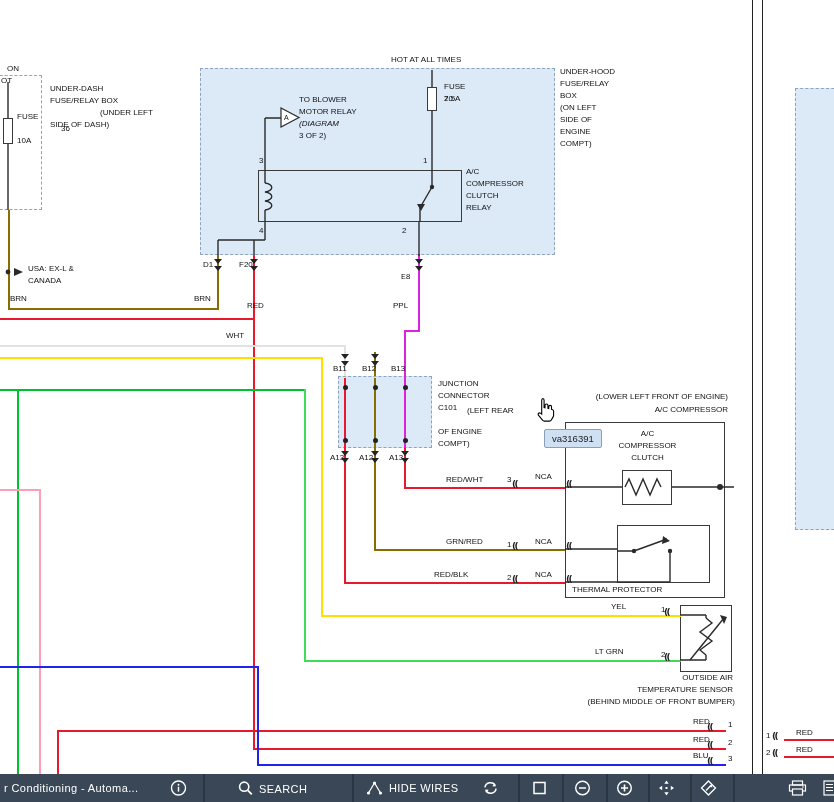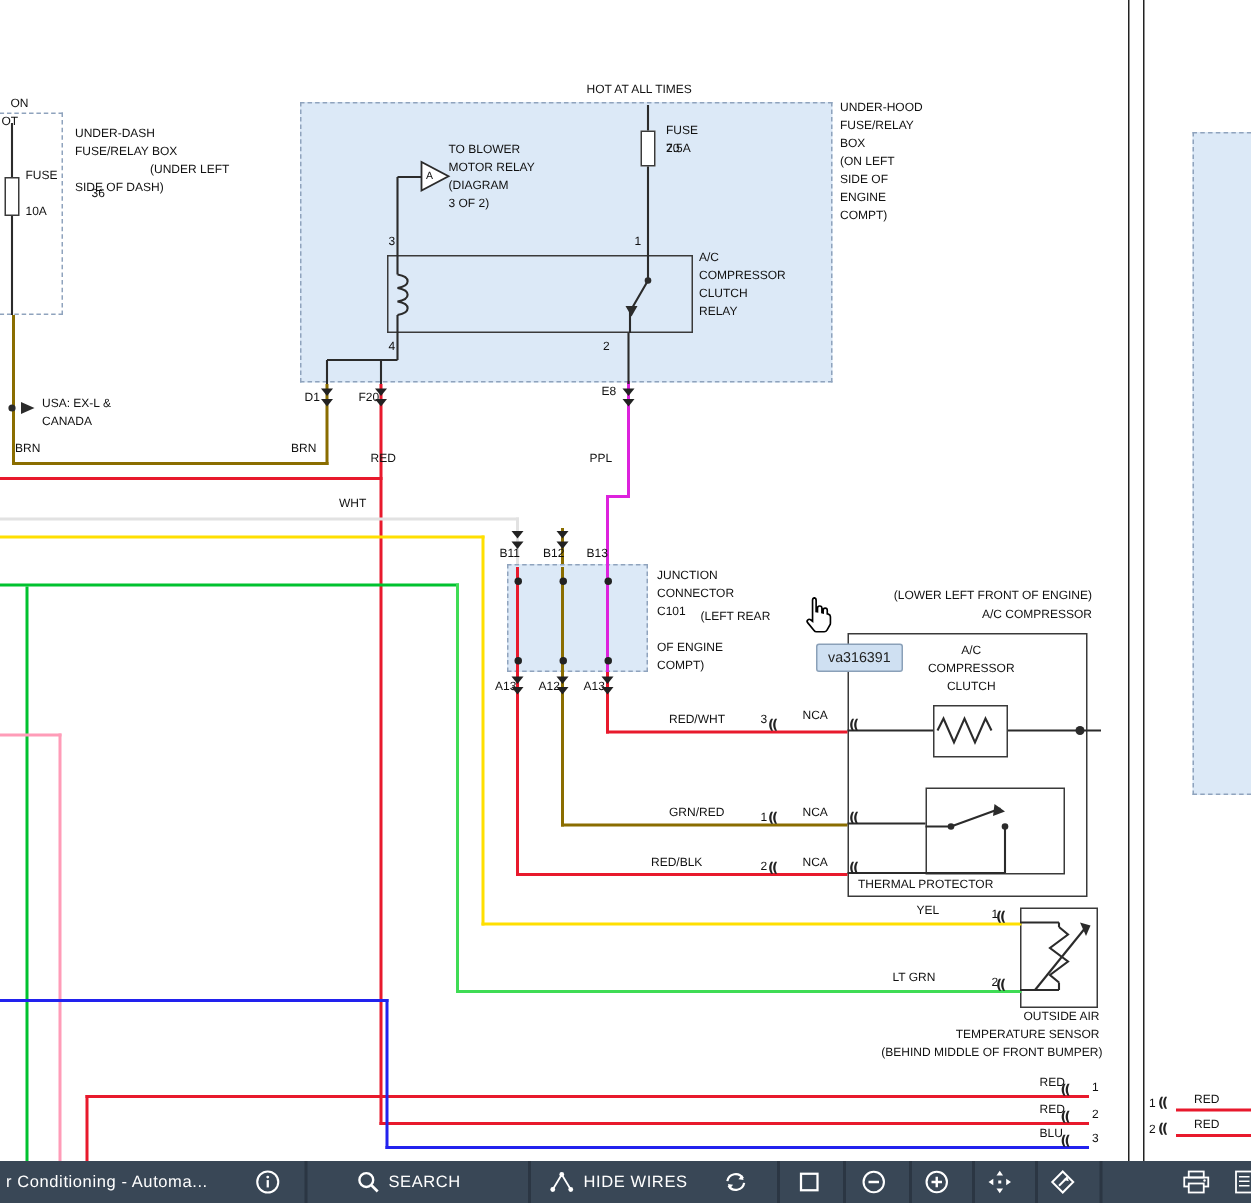--- a/index.html
+++ b/index.html
@@ -143,34 +143,34 @@
         <div class="lbl" style="left: 560px; top: 91px;">BOX</div>
         <div class="lbl" style="left: 560px; top: 103px;">(ON LEFT</div>
         <div class="lbl" style="left: 560px; top: 115px;">SIDE OF</div>
         <div class="lbl" style="left: 560px; top: 127px;">ENGINE</div>
         <div class="lbl" style="left: 560px; top: 139px;">COMPT)</div>
         <div class="lbl" style="left: 444px; top: 82px;">FUSE</div>
         <div class="lbl" style="left: 444px; top: 94px;">20</div>
         <div class="lbl" style="left: 444px; top: 94px;">7.5A</div>
         <div class="lbl" style="left: 299px; top: 95px;">TO BLOWER</div>
         <div class="lbl" style="left: 299px; top: 107px;">MOTOR RELAY</div>
-        <div class="lbl" style="left: 299px; top: 119px;">(DIAGRAM</div>
+        <div class="lbl" style="left: 299px; top: 119px; font-style: italic;">(DIAGRAM</div>
         <div class="lbl" style="left: 299px; top: 131px;">3 OF 2)</div>
         <div class="lbl" style="left: 284px; top: 113px; font-size: 7px;">A</div>
         <div class="lbl" style="left: 466px; top: 167px;">A/C</div>
         <div class="lbl" style="left: 466px; top: 179px;">COMPRESSOR</div>
         <div class="lbl" style="left: 466px; top: 191px;">CLUTCH</div>
         <div class="lbl" style="left: 466px; top: 203px;">RELAY</div>
         <div class="lbl" style="left: 259px; top: 156px;">3</div>
         <div class="lbl" style="left: 423px; top: 156px;">1</div>
         <div class="lbl" style="left: 259px; top: 226px;">4</div>
         <div class="lbl" style="left: 402px; top: 226px;">2</div>
         <div class="lbl" style="left: 203px; top: 260px;">D1</div>
         <div class="lbl" style="left: 239px; top: 260px;">F20</div>
-        <div class="lbl" style="left: 401px; top: 256px;">E8</div>
+        <div class="lbl" style="left: 401px; top: 272px; font-family: Liberation Mono, monospace;">E8</div>
         <div class="lbl" style="left: 28px; top: 264px;">USA: EX-L &amp;</div>
         <div class="lbl" style="left: 28px; top: 276px;">CANADA</div>
         <div class="lbl" style="left: 10px; top: 294px;">BRN</div>
         <div class="lbl" style="left: 194px; top: 294px;">BRN</div>
         <div class="lbl" style="left: 247px; top: 301px;">RED</div>
         <div class="lbl" style="left: 226px; top: 331px;">WHT</div>
         <div class="lbl" style="left: 393px; top: 301px;">PPL</div>
         <div class="lbl" style="left: 333px; top: 364px;">B11</div>
         <div class="lbl" style="left: 362px; top: 364px;">B12</div>
         <div class="lbl" style="left: 391px; top: 364px;">B13</div>

